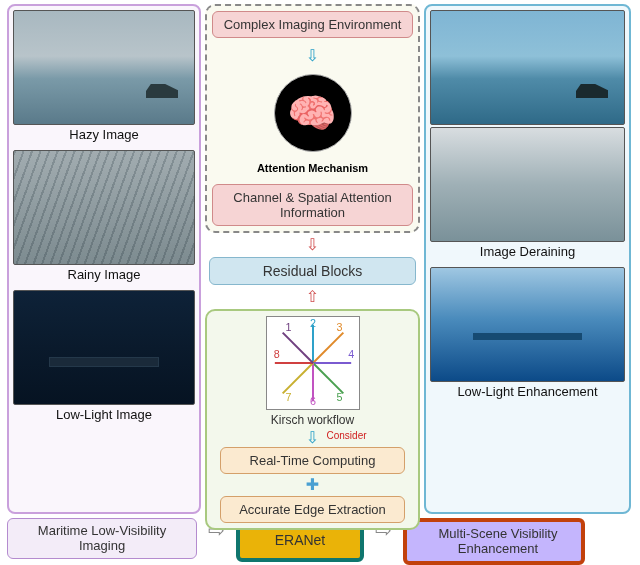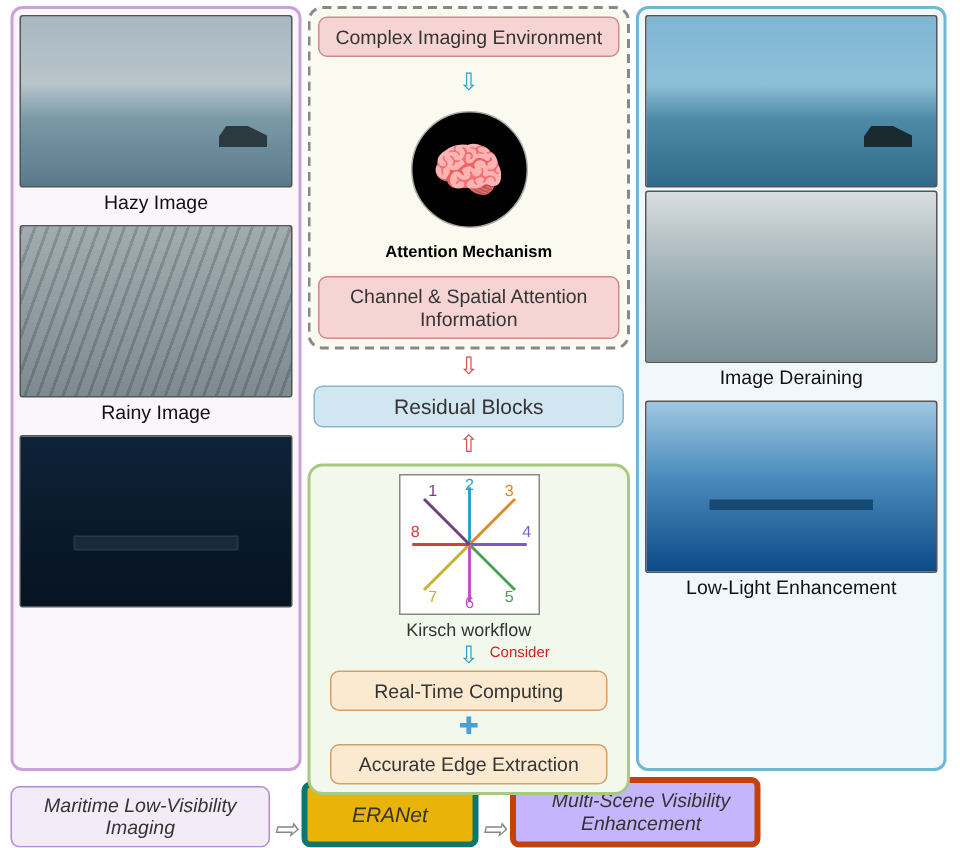--- a/index.html
+++ b/index.html
@@ -33,39 +33,40 @@
 .brain-label { font-size: 11px; font-weight: bold; text-align: center; }
 .kirsch { width: 94px; height: 94px; background: #fff; border: 1px solid #888; position: relative; margin: 0 auto; }
 .kirsch svg { position: absolute; inset: 0; }
 .kirsch-caption { font-size: 12px; text-align: center; color: #333; }
 .arrow { text-align: center; line-height: 1; }
 .arrow-dn-cyan { color: #2aa0c8; font-size: 16px; }
 .arrow-dn-red { color: #d05050; font-size: 16px; }
 .arrow-up-red { color: #d05050; font-size: 16px; }
 .arrow-plus { color: #4aa0d2; font-size: 16px; }
 .consider { position: absolute; font-size: 10px; color: #d02020; left: 50%; transform: translateX(14px); }
-.bottom-row { width: 500px; margin: 2px 7px; display: flex; align-items: flex-end; justify-content: space-between; font-style: italic; }
+.bottom-row { width: 578px; margin: 2px 7px; display: flex; align-items: flex-start; justify-content: space-between; }
 .bbox { border-radius: 6px; padding: 5px 8px; font-size: 13px; text-align: center; }
 .bbox-purple { border: 1px solid #b48bcf; background: #f3ecf8; color: #333; width: 190px; line-height: 1.12; }
 .bbox-green { border: 4px solid #0f766e; background: #eab308; color: #333; width: 128px; padding: 10px; font-size: 14px; }
 .bbox-cyan { border: 4px solid #c2410c; background: #c4b5fd; color: #333; width: 182px; line-height: 1.12; padding-left: 16px; }
 .barrow { font-size: 20px; color: #888; flex: 0 0 auto; padding: 0 2px; }
 .fig-caption { font-size: 12.5px; color: #222; margin: 2px 7px 0; font-family: Times, serif; white-space: nowrap; overflow: hidden; }
 </style>
 </head>
 <body>
 
 <div class="figure">
 
   <div class="col col-left">
     <div class="img-thumb haze"></div>
     <div class="img-caption">Hazy Image</div>
     <div class="img-thumb rain"></div>
     <div class="img-caption">Rainy Image</div>
     <div class="img-thumb low"></div>
+    <div class="img-caption">Low-Light Image</div>
   </div>
 
   <div class="col col-mid">
     <div class="mid-top">
       <div class="box box-pink">Complex Imaging Environment</div>
       <div class="arrow arrow-dn-cyan">⇩</div>
       <div class="brain">
           <span>🧠</span>
         </div>
       <div class="brain-label">Attention Mechanism</div>

